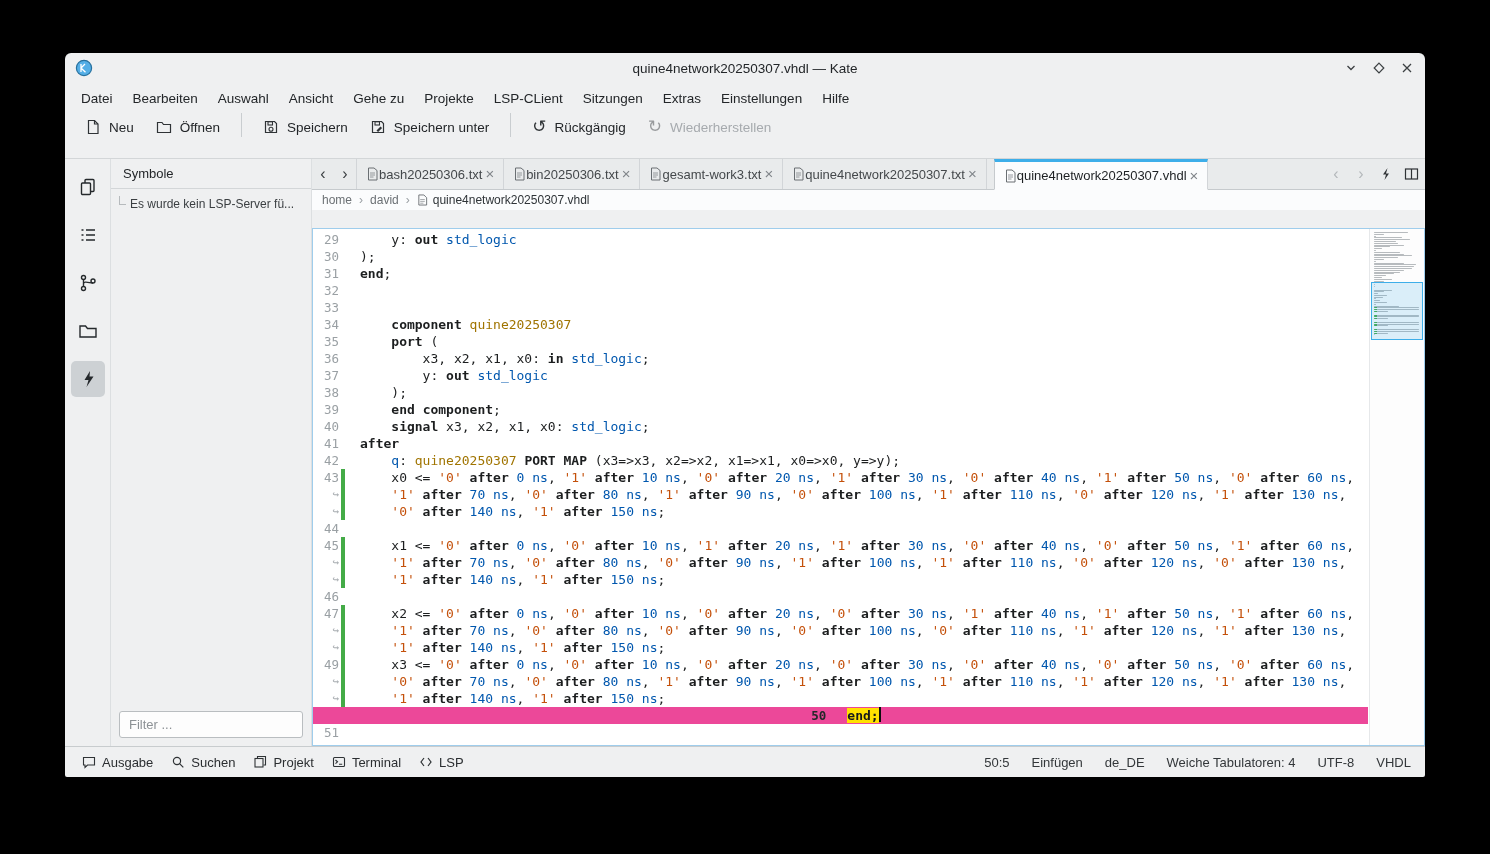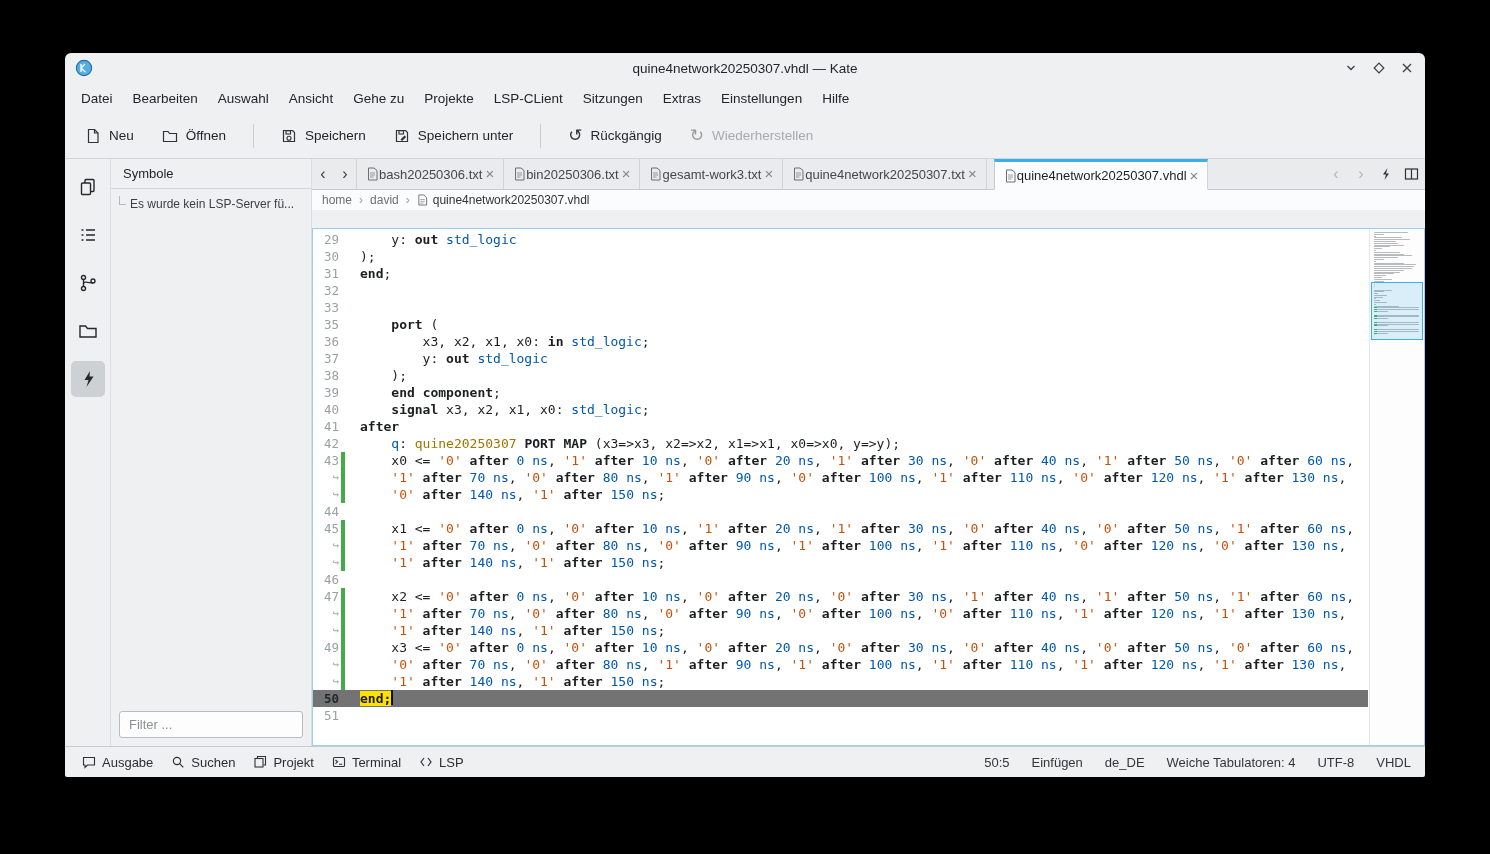--- a/index.html
+++ b/index.html
@@ -8,21 +8,21 @@
   
   .titlebar{height:30px;flex:none;display:flex;align-items:center;padding:0 10px;position:relative;}
   .title-text{position:absolute;left:0;right:0;text-align:center;font-size:13.5px;color:#232629;}
   .app-icon{width:18px;height:18px;z-index:2;}
   .win-btns{margin-left:auto;display:flex;gap:12px;align-items:center;z-index:2;}
   .win-btn{width:16px;height:16px;display:flex;align-items:center;justify-content:center;}
   
   .menubar{height:30px;flex:none;display:flex;align-items:center;padding:0 6px;font-size:13.5px;color:#232629;}
   .menu-item{padding:4px 10px;border-radius:3px;cursor:default;}
   
-  .toolbar{height:45px;flex:none;display:flex;align-items:center;padding:0 10px;gap:8px;}
+  .toolbar{height:45px;flex:none;display:flex;align-items:flex-start;padding:0 10px;gap:2px;}
   .tb-btn{display:flex;align-items:center;gap:8px;padding:6px 10px;border-radius:4px;font-size:13.5px;color:#232629;}
   .tb-btn.disabled{color:#a6aaae;}
   .tb-btn.disabled svg,.tb-btn.disabled .glyph{opacity:.45;}
   .tb-sep{width:1px;height:24px;background:#c9cdd0;margin:0 9px;}
   .glyph{font-size:17px;line-height:16px;color:#2f3336;}
   
   .main{flex:1;display:flex;min-height:0;border-top:1px solid #d3d6d8;}
   .dock{width:45px;flex:none;display:flex;flex-direction:column;align-items:center;padding-top:10px;gap:12px;}
   .dock-btn{width:34px;height:36px;display:flex;align-items:center;justify-content:center;border-radius:5px;}
   .dock-btn.active{background:#cdd1d4;}
@@ -45,21 +45,21 @@
   .tab .tab-close{font-size:15px;color:#80858a;margin-left:3px;line-height:12px;}
   .tab.active{background:#fbfcfd;color:#1d2023;border-top:3px solid #3daee9;margin-left:7px;border-left:1px solid #c6cacd;margin-bottom:-1px;border-bottom:1px solid #fbfcfd;}
   .tab-right{margin-left:auto;display:flex;align-items:center;gap:3px;padding-right:3px;}
   .breadcrumb{height:20px;flex:none;background:#fbfcfd;display:flex;align-items:center;padding:0 10px;font-size:12px;color:#6b7074;gap:7px;}
   .crumb-file{color:#2f3438;display:flex;align-items:center;gap:5px;}
   .crumb-sep{color:#9ba0a4;font-size:12px;}
   
   .view{flex:1;position:relative;background:#fff;border:1px solid #9fcdec;overflow:hidden;min-height:0;margin-top:18px;}
   .code{position:absolute;left:0;top:0;right:56px;bottom:0;font-family:"DejaVu Sans Mono",monospace;font-size:13px;line-height:17px;padding-top:2px;overflow:hidden;}
   .row{display:flex;height:17px;}
-  .row.cur{background:#737373;}
+  .row.cur{background:#ec4899;justify-content:center;}
   .ln{width:26px;flex:none;text-align:right;color:#9aa0a4;font-size:12.5px;user-select:none;}
   .ln.wrap{font-size:11px;color:#a8adb1;}
   .ln.curln{color:#25282a;font-weight:bold;}
   .mark{width:4px;flex:none;margin-left:2px;}
   .row.mod .mark{background:#44ab47;}
   .txt{padding-left:15px;color:#1c1e1f;white-space:pre;}
   .tk-k{font-weight:bold;color:#1c1e1f;}
   .tk-t{color:#0057ae;}
   .tk-n{color:#0057ae;}
   .tk-i{color:#a07400;}
@@ -314,20 +314,25 @@
                 <span class="txt"><span class="tk-k">end</span><span class="tk-p">;</span></span>
               </div>
               <div class="row">
                 <span class="ln">32</span>
                 <span class="mark"></span>
                 <span class="txt"></span>
               </div>
               <div class="row">
                 <span class="ln">33</span>
                 <span class="mark"></span>
+              </div>
+              <div class="row">
+                <span class="ln">34</span>
+                <span class="mark"></span>
+                <span class="txt"><span class="tk-p">    </span><span class="tk-k">component</span><span class="tk-p"> </span><span class="tk-i">quine20250307</span></span>
               </div>
               <div class="row">
                 <span class="ln">35</span>
                 <span class="mark"></span>
                 <span class="txt"><span class="tk-p">    </span><span class="tk-k">port</span><span class="tk-p"> (</span></span>
               </div>
               <div class="row">
                 <span class="ln">36</span>
                 <span class="mark"></span>
                 <span class="txt"><span class="tk-p">        x3, x2, x1, x0: </span><span class="tk-k">in</span><span class="tk-p"> </span><span class="tk-t">std_logic</span><span class="tk-p">;</span></span>

